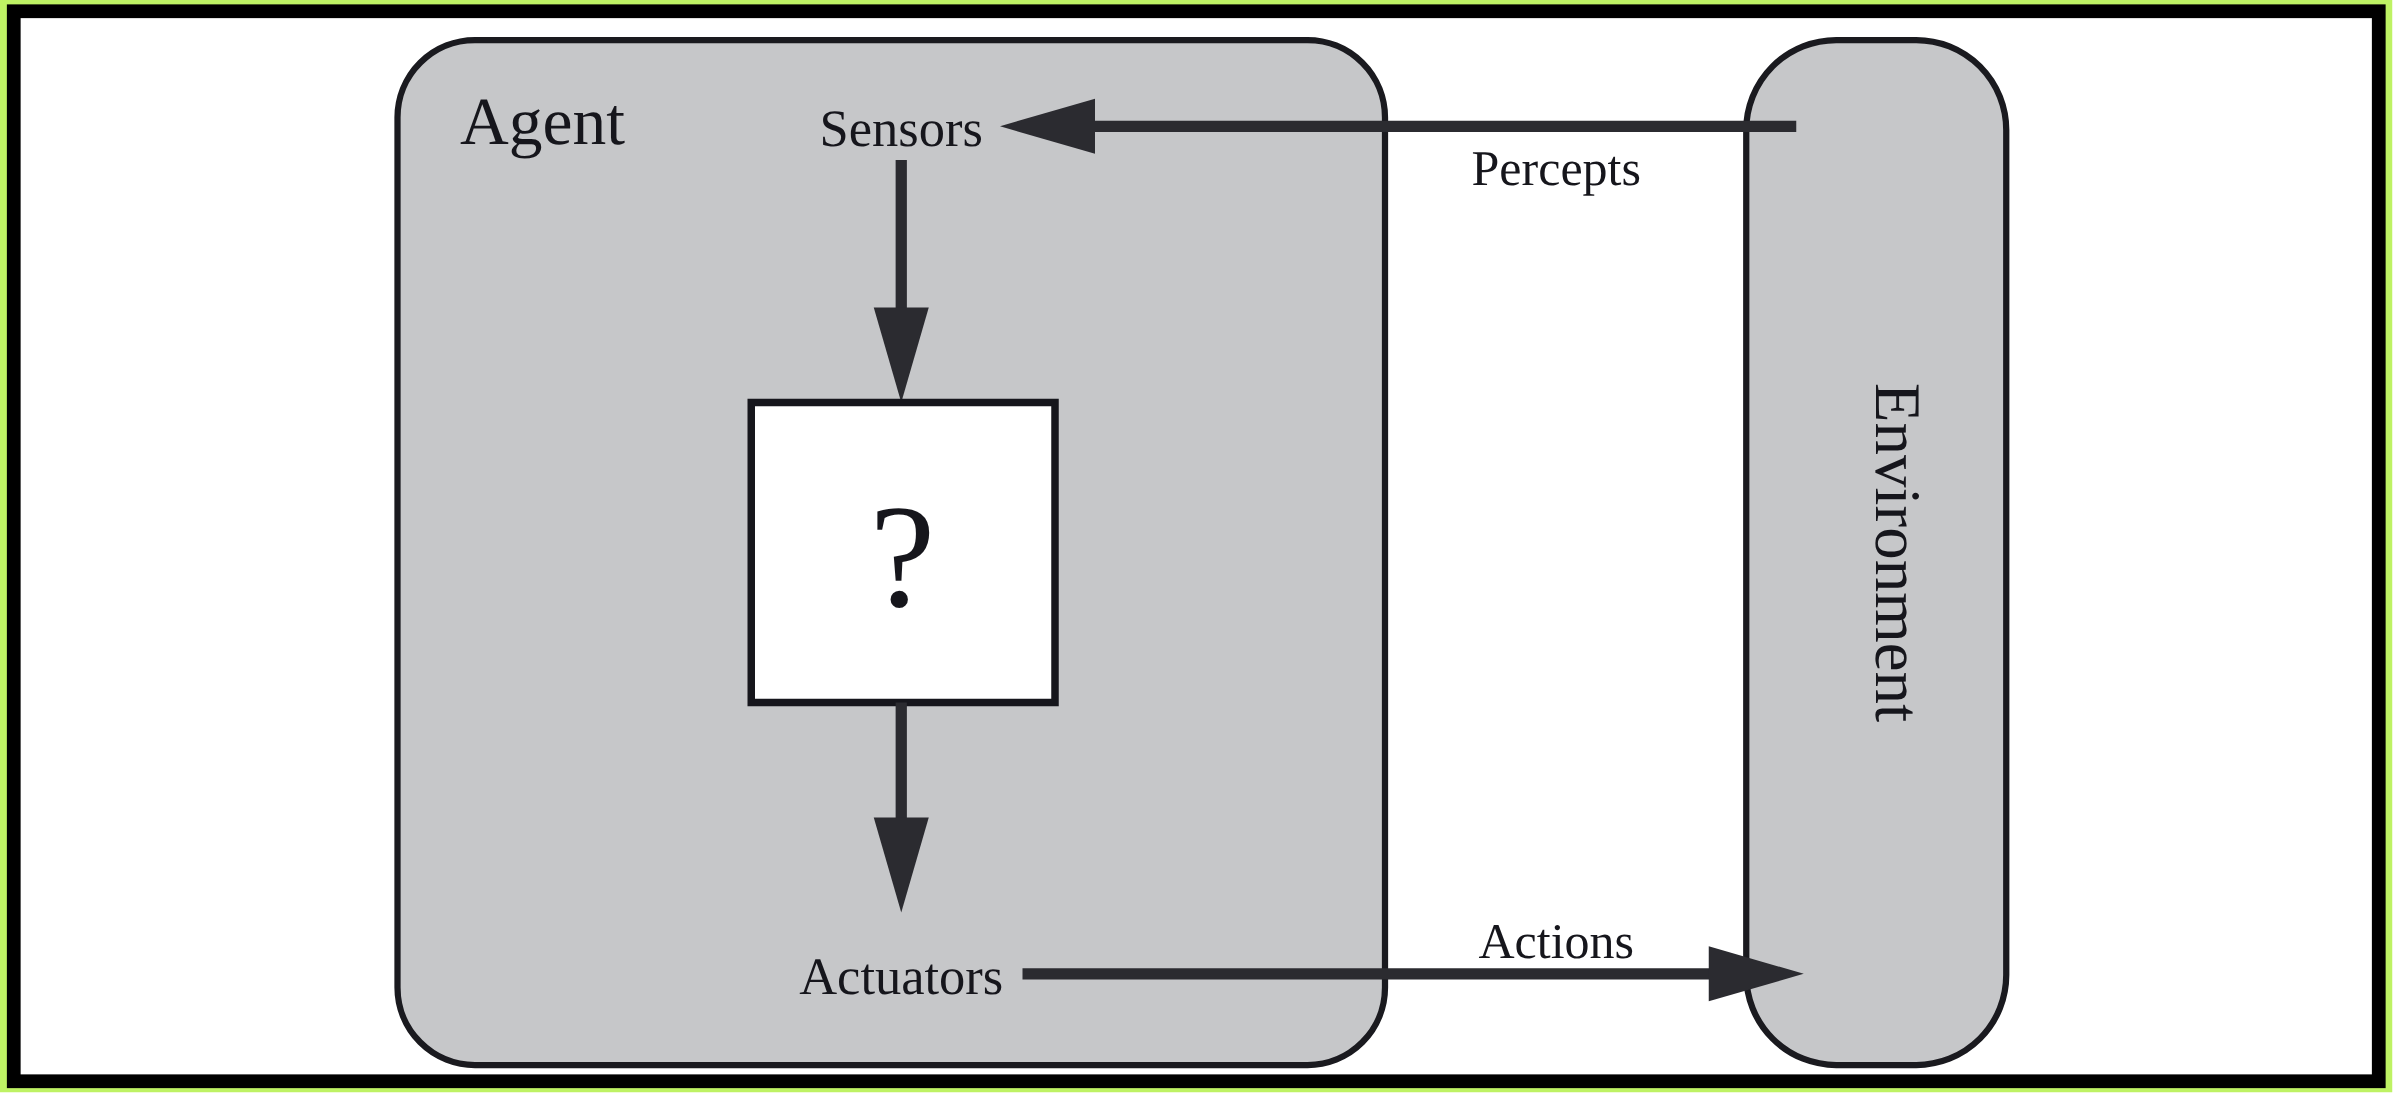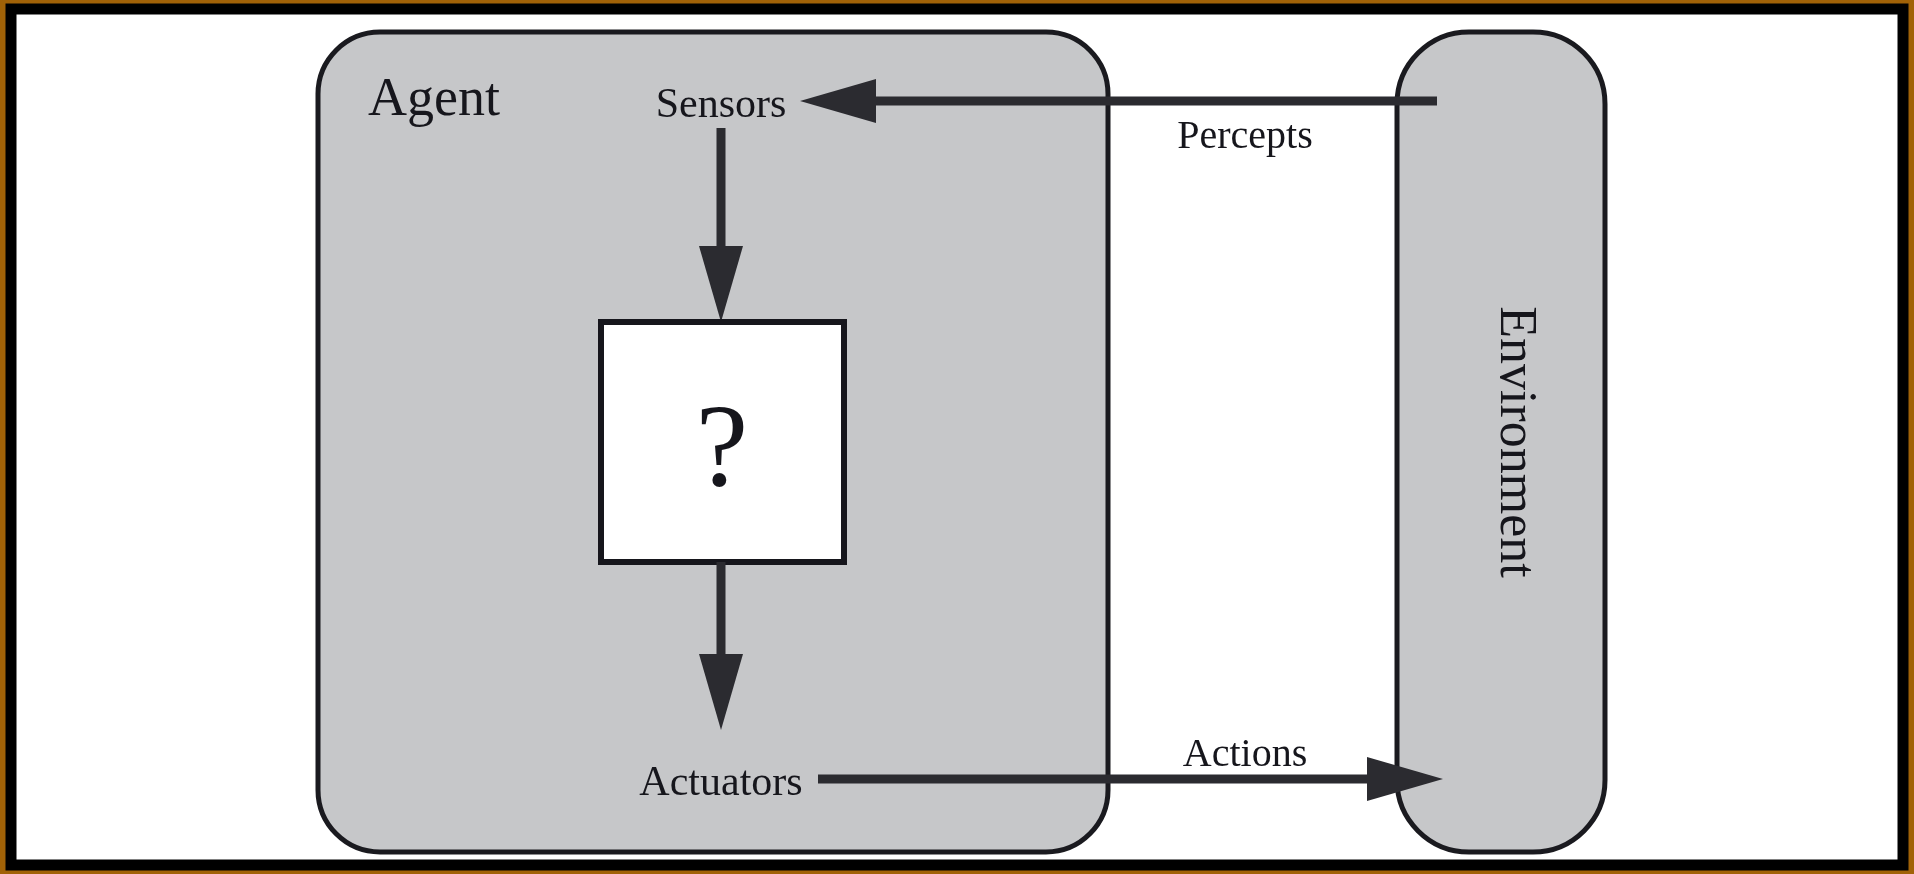--- a/index.html
+++ b/index.html
@@ -10,21 +10,21 @@
   body {
     width: 1914px;
     height: 874px;
     font-family: "Liberation Serif", "DejaVu Serif", serif;
     overflow: hidden;
   }
   #canvas {
     position: relative;
     width: 1914px;
     height: 874px;
-    background: #a16207;
+    background: #bef264;
   }
   #figure-svg {
     position: absolute;
     left: 0;
     top: 0;
     width: 1914px;
     height: 874px;
     display: block;
   }
   .diagram-label {

